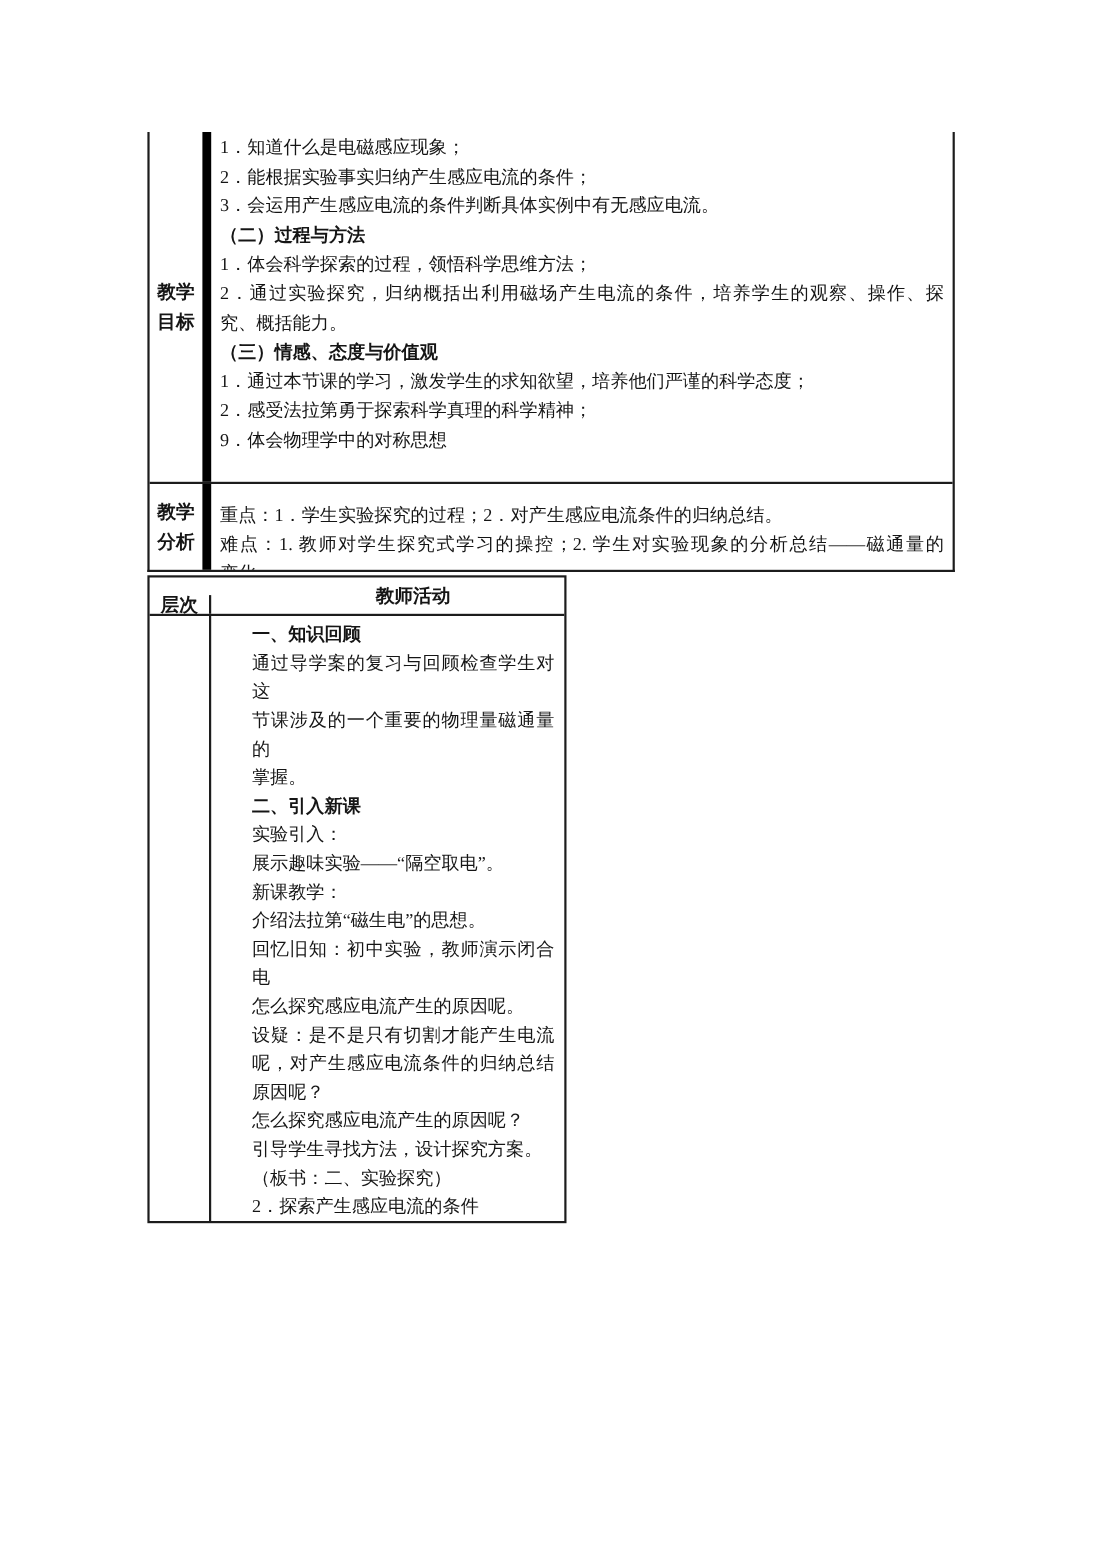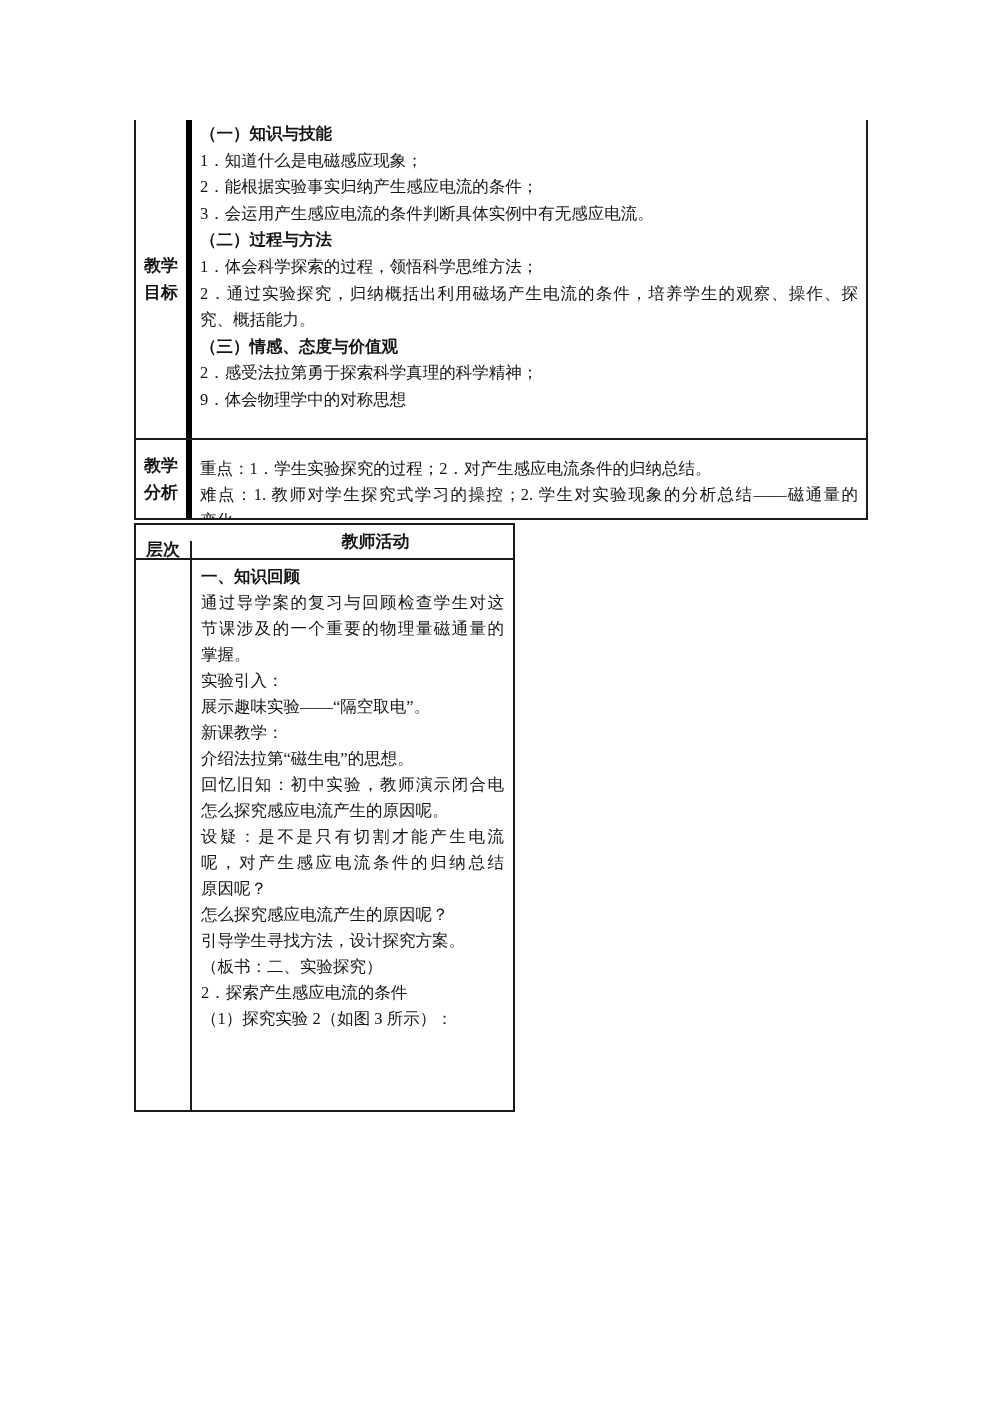--- a/index.html
+++ b/index.html
@@ -21,21 +21,21 @@
     border-right: 2px solid #1c1c1c;
     border-bottom: 2px solid #1c1c1c;
   }
   .t1 .row { display: flex; box-sizing: border-box; }
   .t1 .row1 { height: 320px; border-bottom: 2px solid #1c1c1c; }
   .t1 .row2 { height: 78px; }
 
   .labelcell {
     box-sizing: border-box;
     width: 56px; flex: 0 0 56px;
-    border-right: 6px solid #000000;
+    border-right: 8px solid #000000;
     display: flex; flex-direction: column;
     align-items: center; justify-content: center;
     font-weight: bold; font-size: 17px; line-height: 27px;
   }
   .contentcell {
     box-sizing: border-box;
     flex: 1 1 auto;
     padding: 1px 8px 0 8px;
     overflow: hidden;
     font-size: 16.5px;
@@ -66,48 +66,48 @@
   }
   .t2 .blabel {
     box-sizing: border-box; width: 56px; flex: 0 0 56px;
     border-right: 2px solid #1c1c1c;
   }
   .t2 .bcontent {
     box-sizing: border-box; flex: 1 1 auto;
     padding: 4px 9px 0 9px; overflow: hidden;
     font-size: 16.5px;
   }
-  .t2 .bcontent .ln { line-height: 26px; }
+  .t2 .bcontent .ln { line-height: 26px; margin-left: 28px; }
 
   
   .ln { white-space: normal; }
   .ln.b { font-weight: bold; }
   .ln.j { text-align: justify; text-align-last: justify; }
 </style>
 </head>
 <body>
 
 <div class="page">
 
   <div class="t1">
     <div class="row row1">
       <div class="labelcell">
         <div>教学</div>
         <div>目标</div>
       </div>
       <div class="contentcell">
-          <div class="ln b">（一）知识与技能</div>
           <div class="ln">1．知道什么是电磁感应现象；</div>
           <div class="ln">2．能根据实验事实归纳产生感应电流的条件；</div>
           <div class="ln">3．会运用产生感应电流的条件判断具体实例中有无感应电流。</div>
           <div class="ln b">（二）过程与方法</div>
           <div class="ln">1．体会科学探索的过程，领悟科学思维方法；</div>
           <div class="ln j">2．通过实验探究，归纳概括出利用磁场产生电流的条件，培养学生的观察、操作、探</div>
           <div class="ln">究、概括能力。</div>
           <div class="ln b">（三）情感、态度与价值观</div>
+          <div class="ln">1．通过本节课的学习，激发学生的求知欲望，培养他们严谨的科学态度；</div>
           <div class="ln">2．感受法拉第勇于探索科学真理的科学精神；</div>
           <div class="ln">9．体会物理学中的对称思想</div>
         </div>
     </div>
     <div class="row row2">
       <div class="labelcell">
         <div>教学</div>
         <div>分析</div>
       </div>
       <div class="contentcell">
@@ -123,20 +123,21 @@
       <div class="hlabel">层次</div>
       <div class="hactivity">教师活动</div>
     </div>
     <div class="brow">
       <div class="blabel"></div>
       <div class="bcontent">
           <div class="ln b">一、知识回顾</div>
           <div class="ln j">通过导学案的复习与回顾检查学生对这</div>
           <div class="ln j">节课涉及的一个重要的物理量磁通量的</div>
           <div class="ln">掌握。</div>
+          <div class="ln b">二、引入新课</div>
           <div class="ln">实验引入：</div>
           <div class="ln">展示趣味实验——“隔空取电”。</div>
           <div class="ln">新课教学：</div>
           <div class="ln">介绍法拉第“磁生电”的思想。</div>
           <div class="ln j">回忆旧知：初中实验，教师演示闭合电</div>
           <div class="ln">怎么探究感应电流产生的原因呢。</div>
           <div class="ln j">设疑：是不是只有切割才能产生电流</div>
           <div class="ln j">呢，对产生感应电流条件的归纳总结</div>
           <div class="ln">原因呢？</div>
           <div class="ln">怎么探究感应电流产生的原因呢？</div>

